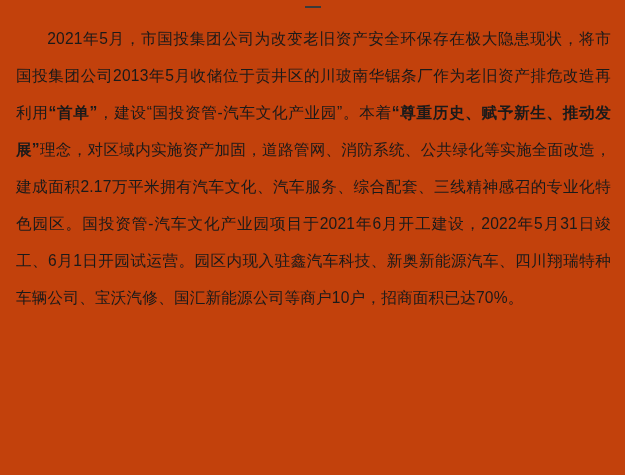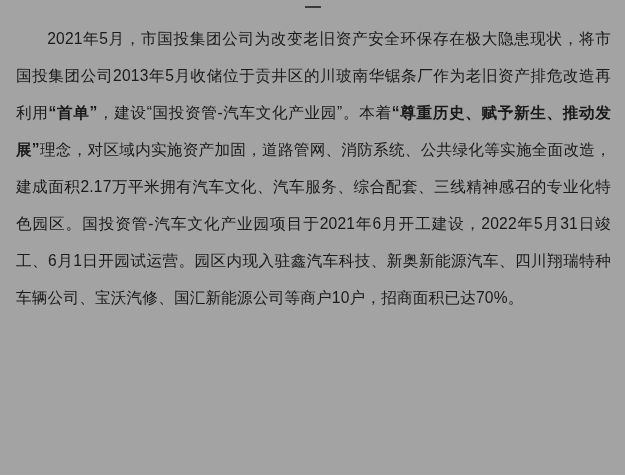--- a/index.html
+++ b/index.html
@@ -10,21 +10,21 @@
     width: 625px;
     height: 476px;
     background: #ffffff;
     font-family: "Liberation Sans", sans-serif;
     overflow: hidden;
   }
   .page {
     position: relative;
     width: 625px;
     height: 476px;
-    background: #a3a3a3;
+    background: #c2410c;
     box-sizing: border-box;
     padding-left: 29px;
   }
   .top-rule {
     position: absolute;
     top: 6px;
     left: 305px;
     width: 16px;
     height: 2px;
     background: #3a3a3a;

